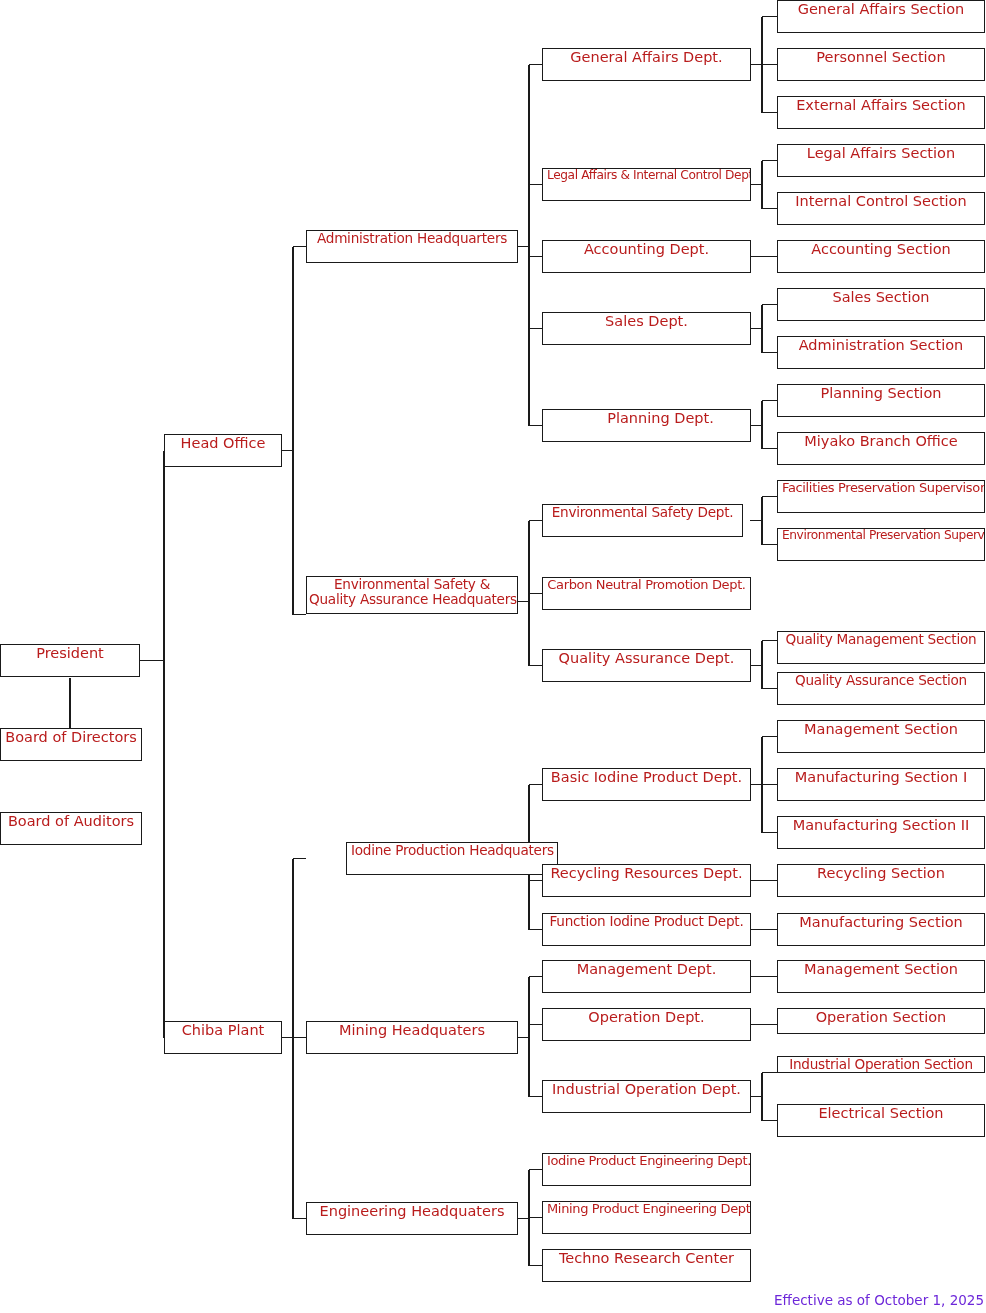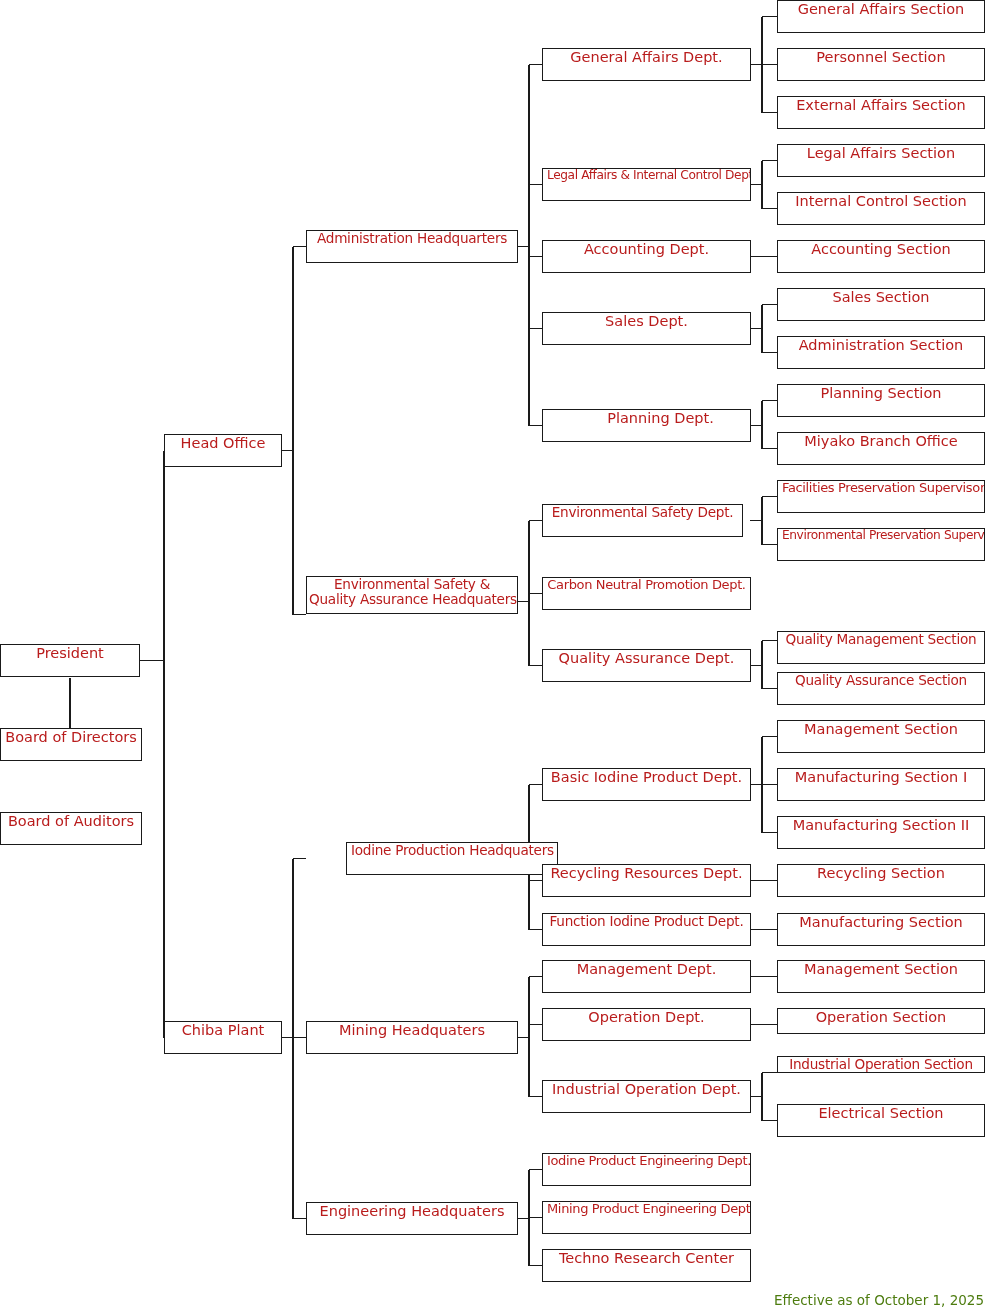--- a/index.html
+++ b/index.html
@@ -41,21 +41,21 @@
   .node .txt{ display:block; width:100%; }
   
   .sq1{ font-size:13.6px; letter-spacing:-0.25px; }
   .sq2{ font-size:13.0px; letter-spacing:-0.35px; }
   .sq3{ font-size:12.2px; letter-spacing:-0.4px; }
   .footer{
     position:absolute;
     right:2px;
     bottom:5px;
     font-size:13.5px;
-    color:#4d7c0f;
+    color:#6d28d9;
     white-space:nowrap;
   }
 </style>
 </head>
 <body>
 
 <div id="chart">
 
   <svg id="wires" width="986" height="1313" viewBox="0 0 986 1313" shape-rendering="crispEdges" xmlns="http://www.w3.org/2000/svg">
     <g stroke="#1a1a1a" stroke-width="1.4" fill="none">

